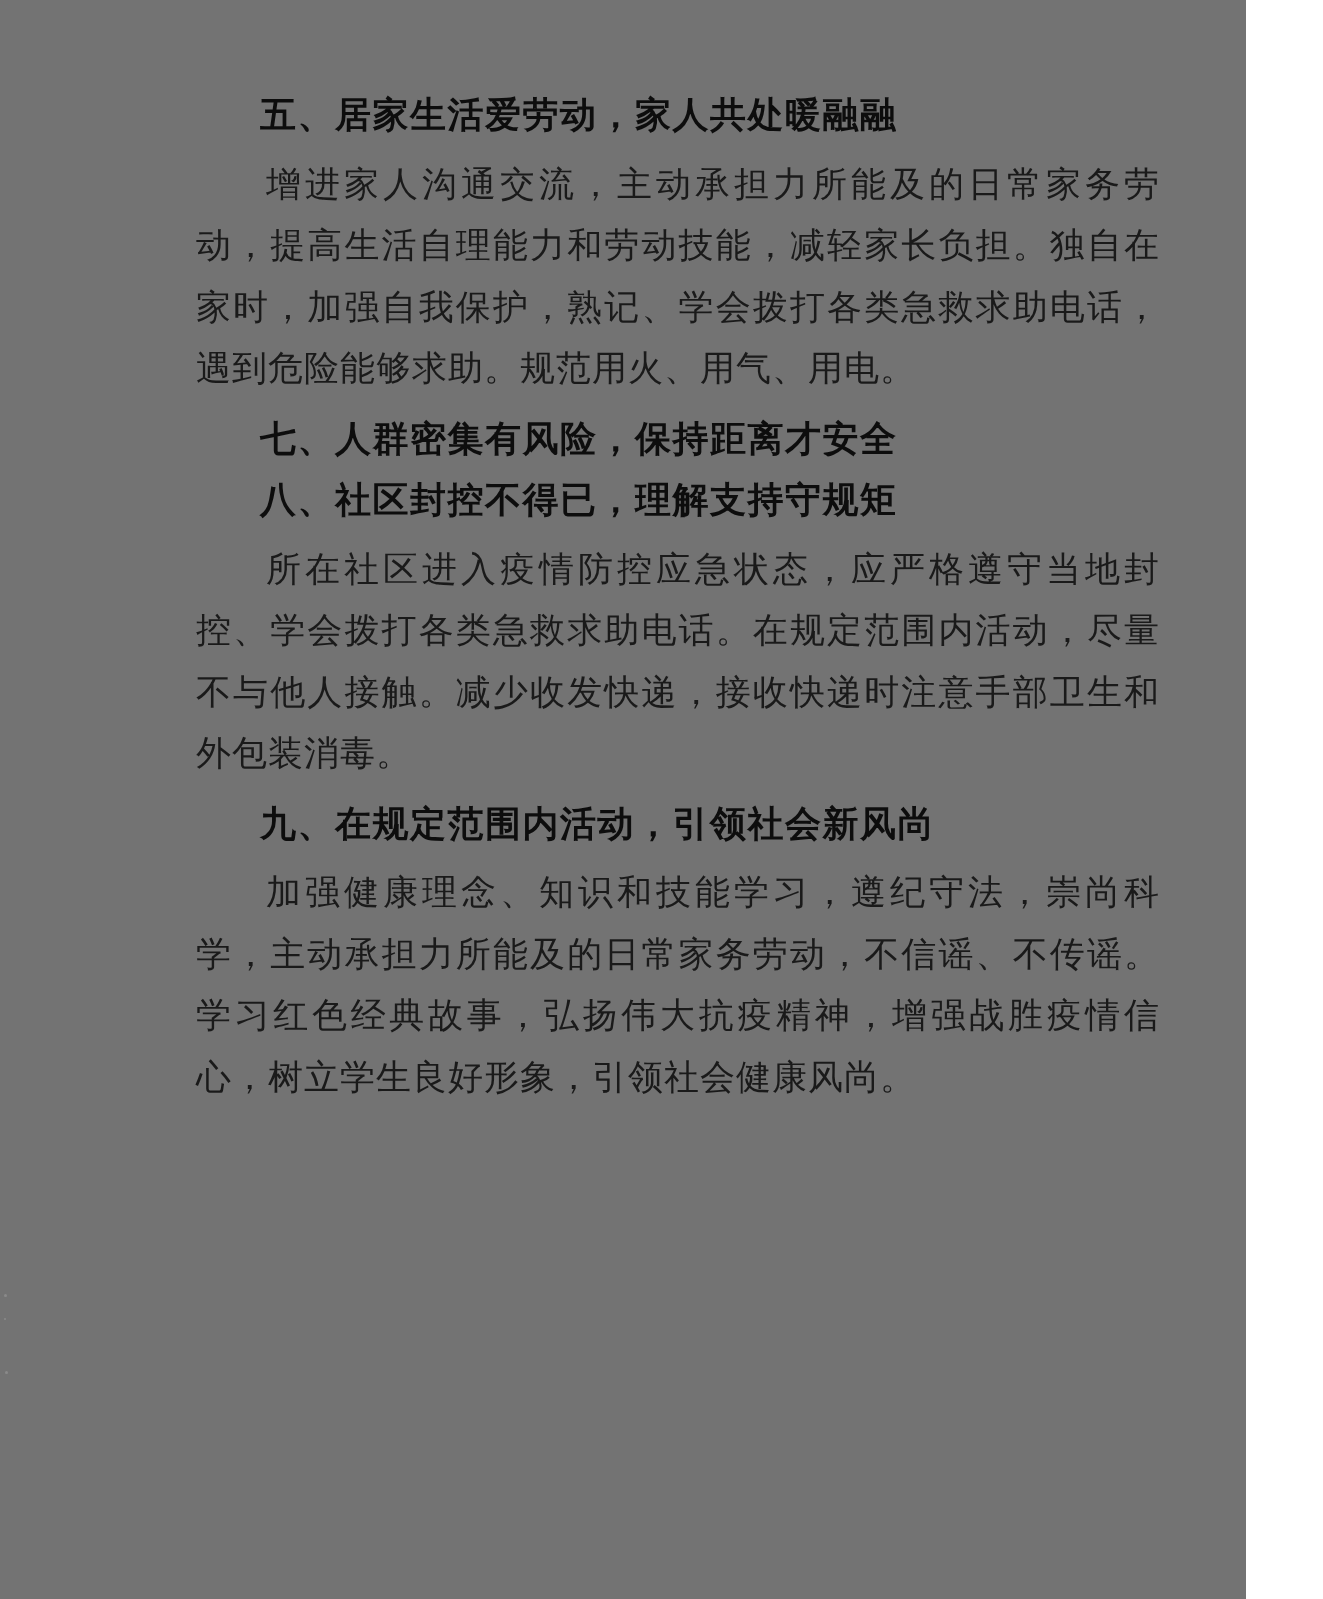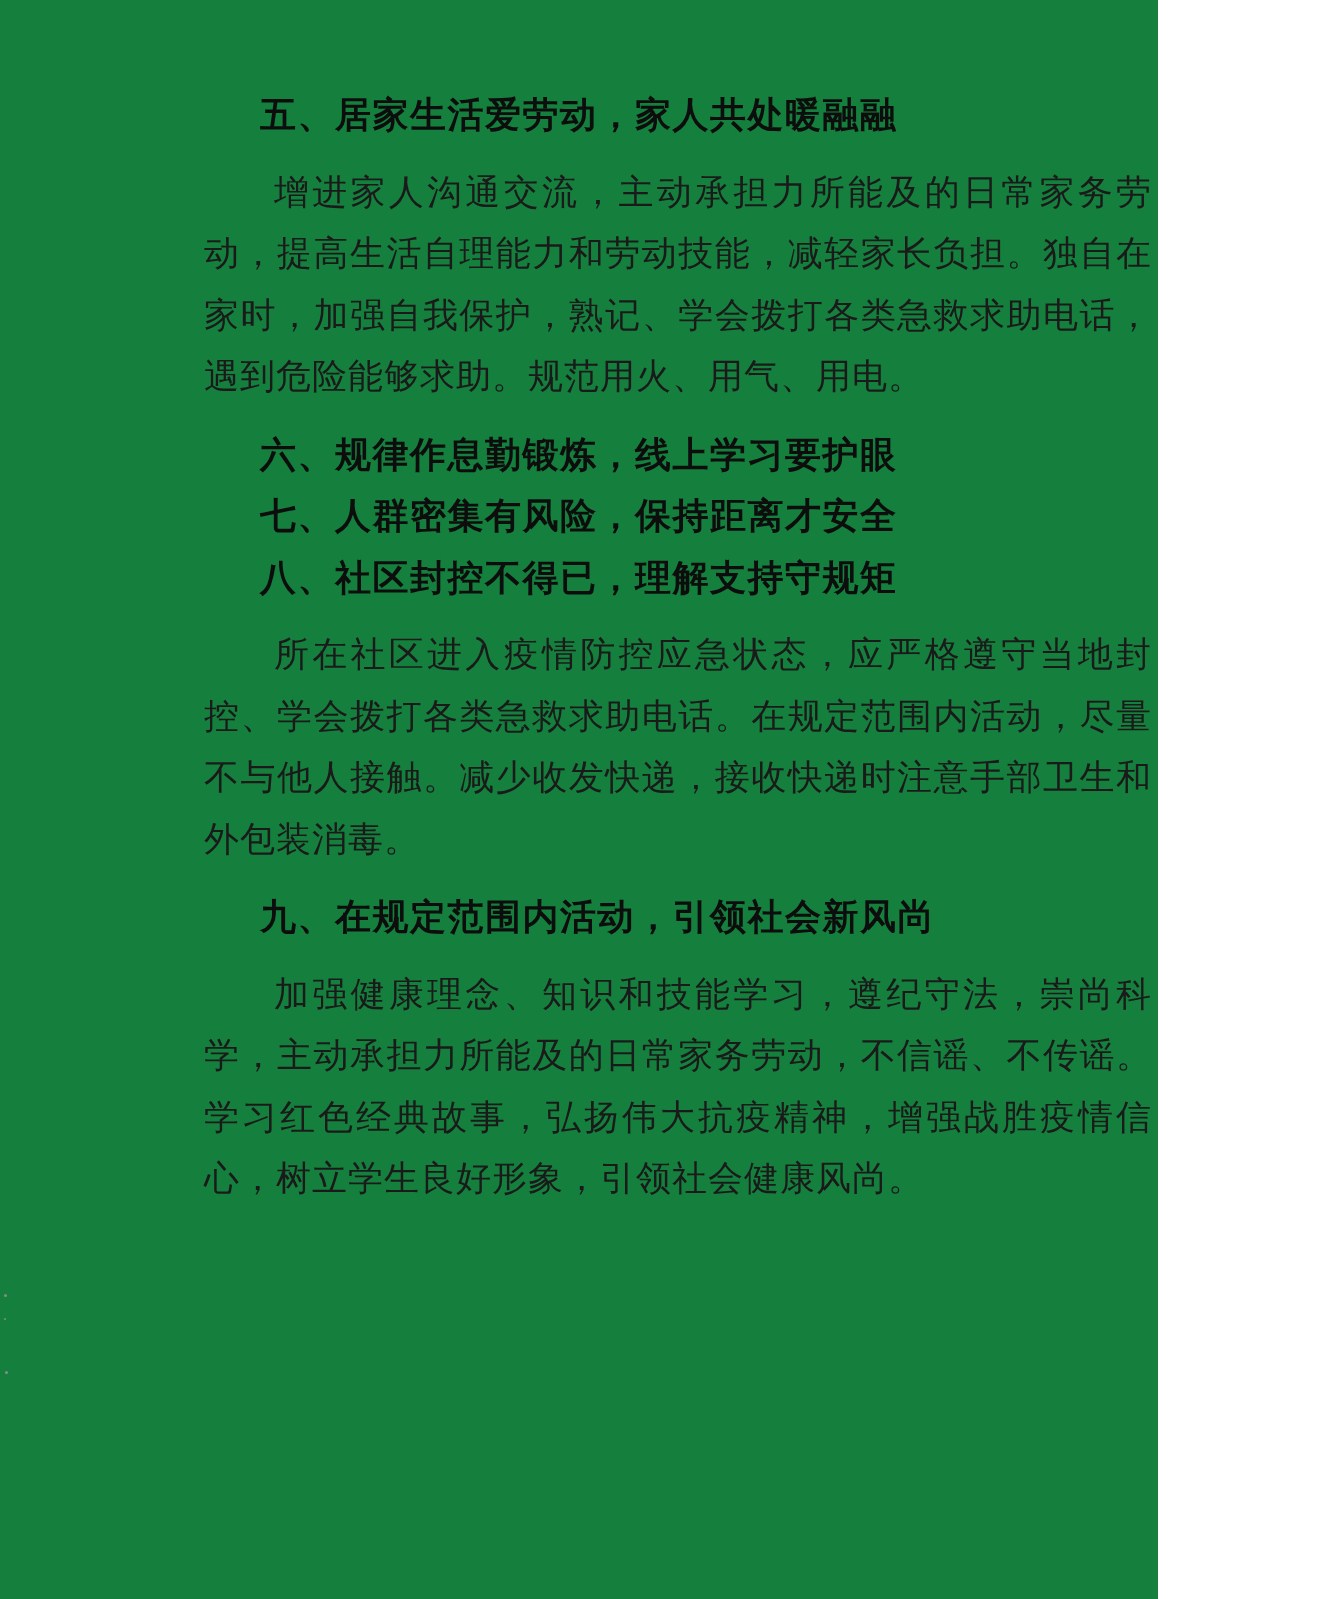--- a/index.html
+++ b/index.html
@@ -3,23 +3,23 @@
   <meta charset="utf-8">
   <style>
     
     html, body {
       margin: 0;
       padding: 0;
       background: #ffffff;
     }
     .page {
       position: relative;
-      width: 1158px;
+      width: 1246px;
       height: 1599px;
-      background: #15803d;
+      background: #737373;
       overflow: hidden;
       text-decoration: underline;
     }
 
     
     .content {
       position: absolute;
       left: 188px;
       top: 84px;
       width: 980px;
@@ -40,21 +40,21 @@
       font-size: 36px;
       line-height: 61.5px;
       letter-spacing: 1.5px;
       text-indent: 2em;
       text-align: left;
       color: #0d0d0d;
       white-space: nowrap;
     }
 
     .section-body {
-      margin: 16px;
+      margin: 8px;
       font-weight: 400;
       letter-spacing: 1px;
       text-indent: 2em;
       text-align: justify;
       text-align-last: left;
       color: #1a1a1a;
     }
 
     
     .speck {
@@ -74,21 +74,20 @@
 <div class="page">
 
   <div class="content">
 
     <div class="section">
       <h2 class="section-heading">五、居家生活爱劳动，家人共处暖融融</h2>
       <p class="section-body">增进家人沟通交流，主动承担力所能及的日常家务劳动，提高生活自理能力和劳动技能，减轻家长负担。独自在家时，加强自我保护，熟记、学会拨打各类急救求助电话，遇到危险能够求助。规范用火、用气、用电。</p>
     </div>
 
     <div class="section">
-      <h2 class="section-heading">六、规律作息勤锻炼，线上学习要护眼</h2>
     </div>
 
     <div class="section">
       <h2 class="section-heading">七、人群密集有风险，保持距离才安全</h2>
     </div>
 
     <div class="section">
       <h2 class="section-heading">八、社区封控不得已，理解支持守规矩</h2>
       <p class="section-body">所在社区进入疫情防控应急状态，应严格遵守当地封控、学会拨打各类急救求助电话。在规定范围内活动，尽量不与他人接触。减少收发快递，接收快递时注意手部卫生和外包装消毒。</p>
     </div>

